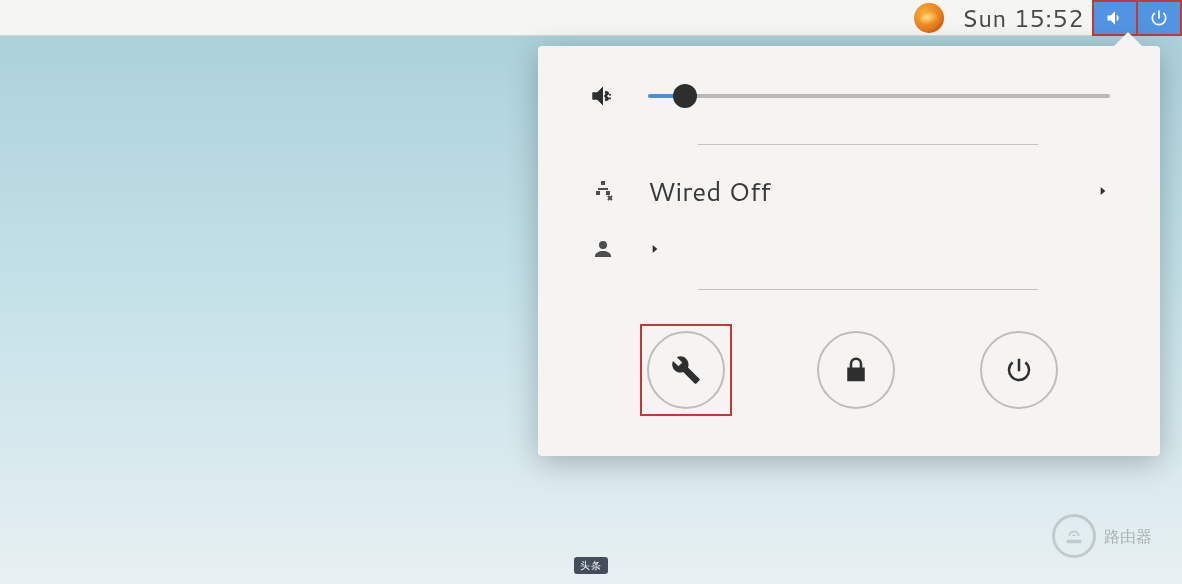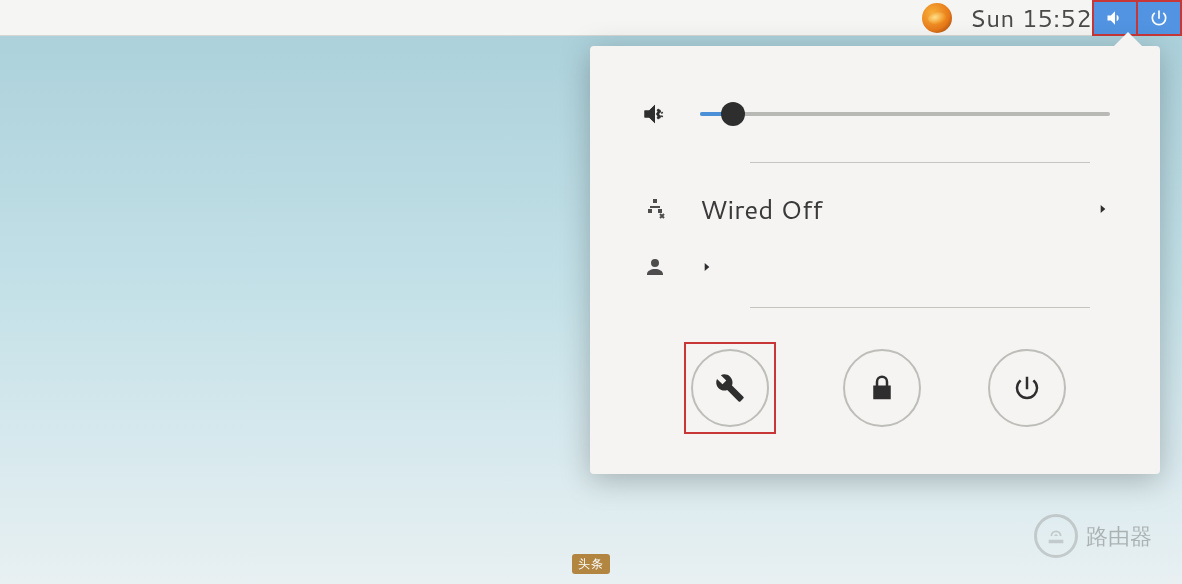--- a/index.html
+++ b/index.html
@@ -44,21 +44,21 @@
       position: absolute;
       width: 18px;
       height: 12px;
       background: radial-gradient(ellipse at 40% 40%, #ffe08a 0%, #f09020 70%);
       border-radius: 50% 60% 50% 60%;
       transform: rotate(-15deg);
     }
     .clock {
       font-size: 24px;
       color: #4a4a4a;
-      margin-right: 0;
+      margin-right: 8px;
       letter-spacing: 0.5px;
     }
     .indicator-btn {
       height: 36px;
       width: 44px;
       display: flex;
       align-items: center;
       justify-content: center;
       cursor: pointer;
     }
@@ -74,25 +74,25 @@
     }
     .indicator-btn svg {
       width: 20px;
       height: 20px;
       fill: #ffffff;
     }
     .system-menu {
       position: absolute;
       top: 46px;
       right: 22px;
-      width: 570px;
+      width: 622px;
       background: #f6f4f3;
       border-radius: 4px;
       box-shadow: 0 6px 30px rgba(0,0,0,0.25);
-      padding: 46px 0 30px 0;
+      padding: 28px 0 30px 0;
     }
     .system-menu::before {
       content: "";
       position: absolute;
       top: -14px;
       right: 18px;
       width: 0;
       height: 0;
       border-left: 14px solid transparent;
       border-right: 14px solid transparent;
@@ -221,36 +221,36 @@
       transform: translateX(-50%);
       font-size: 22px;
       color: #6a6a6a;
       opacity: 0.75;
       display: flex;
       align-items: center;
       gap: 6px;
       letter-spacing: 1px;
     }
     .wm-badge {
-      background: #a16207;
+      background: #0f172a;
       color: #fff;
-      font-size: 12px;
+      font-size: 10px;
       padding: 1px 6px;
       border-radius: 3px;
     }
     .corner-logo {
       position: absolute;
       bottom: 26px;
       right: 30px;
       display: flex;
       align-items: center;
       gap: 8px;
       opacity: 0.35;
       color: #444;
-      font-size: 22px;
+      font-size: 16px;
     }
     .corner-logo-circle {
       width: 44px;
       height: 44px;
       border: 3px solid #888;
       border-radius: 50%;
       display: flex;
       align-items: center;
       justify-content: center;
     }

